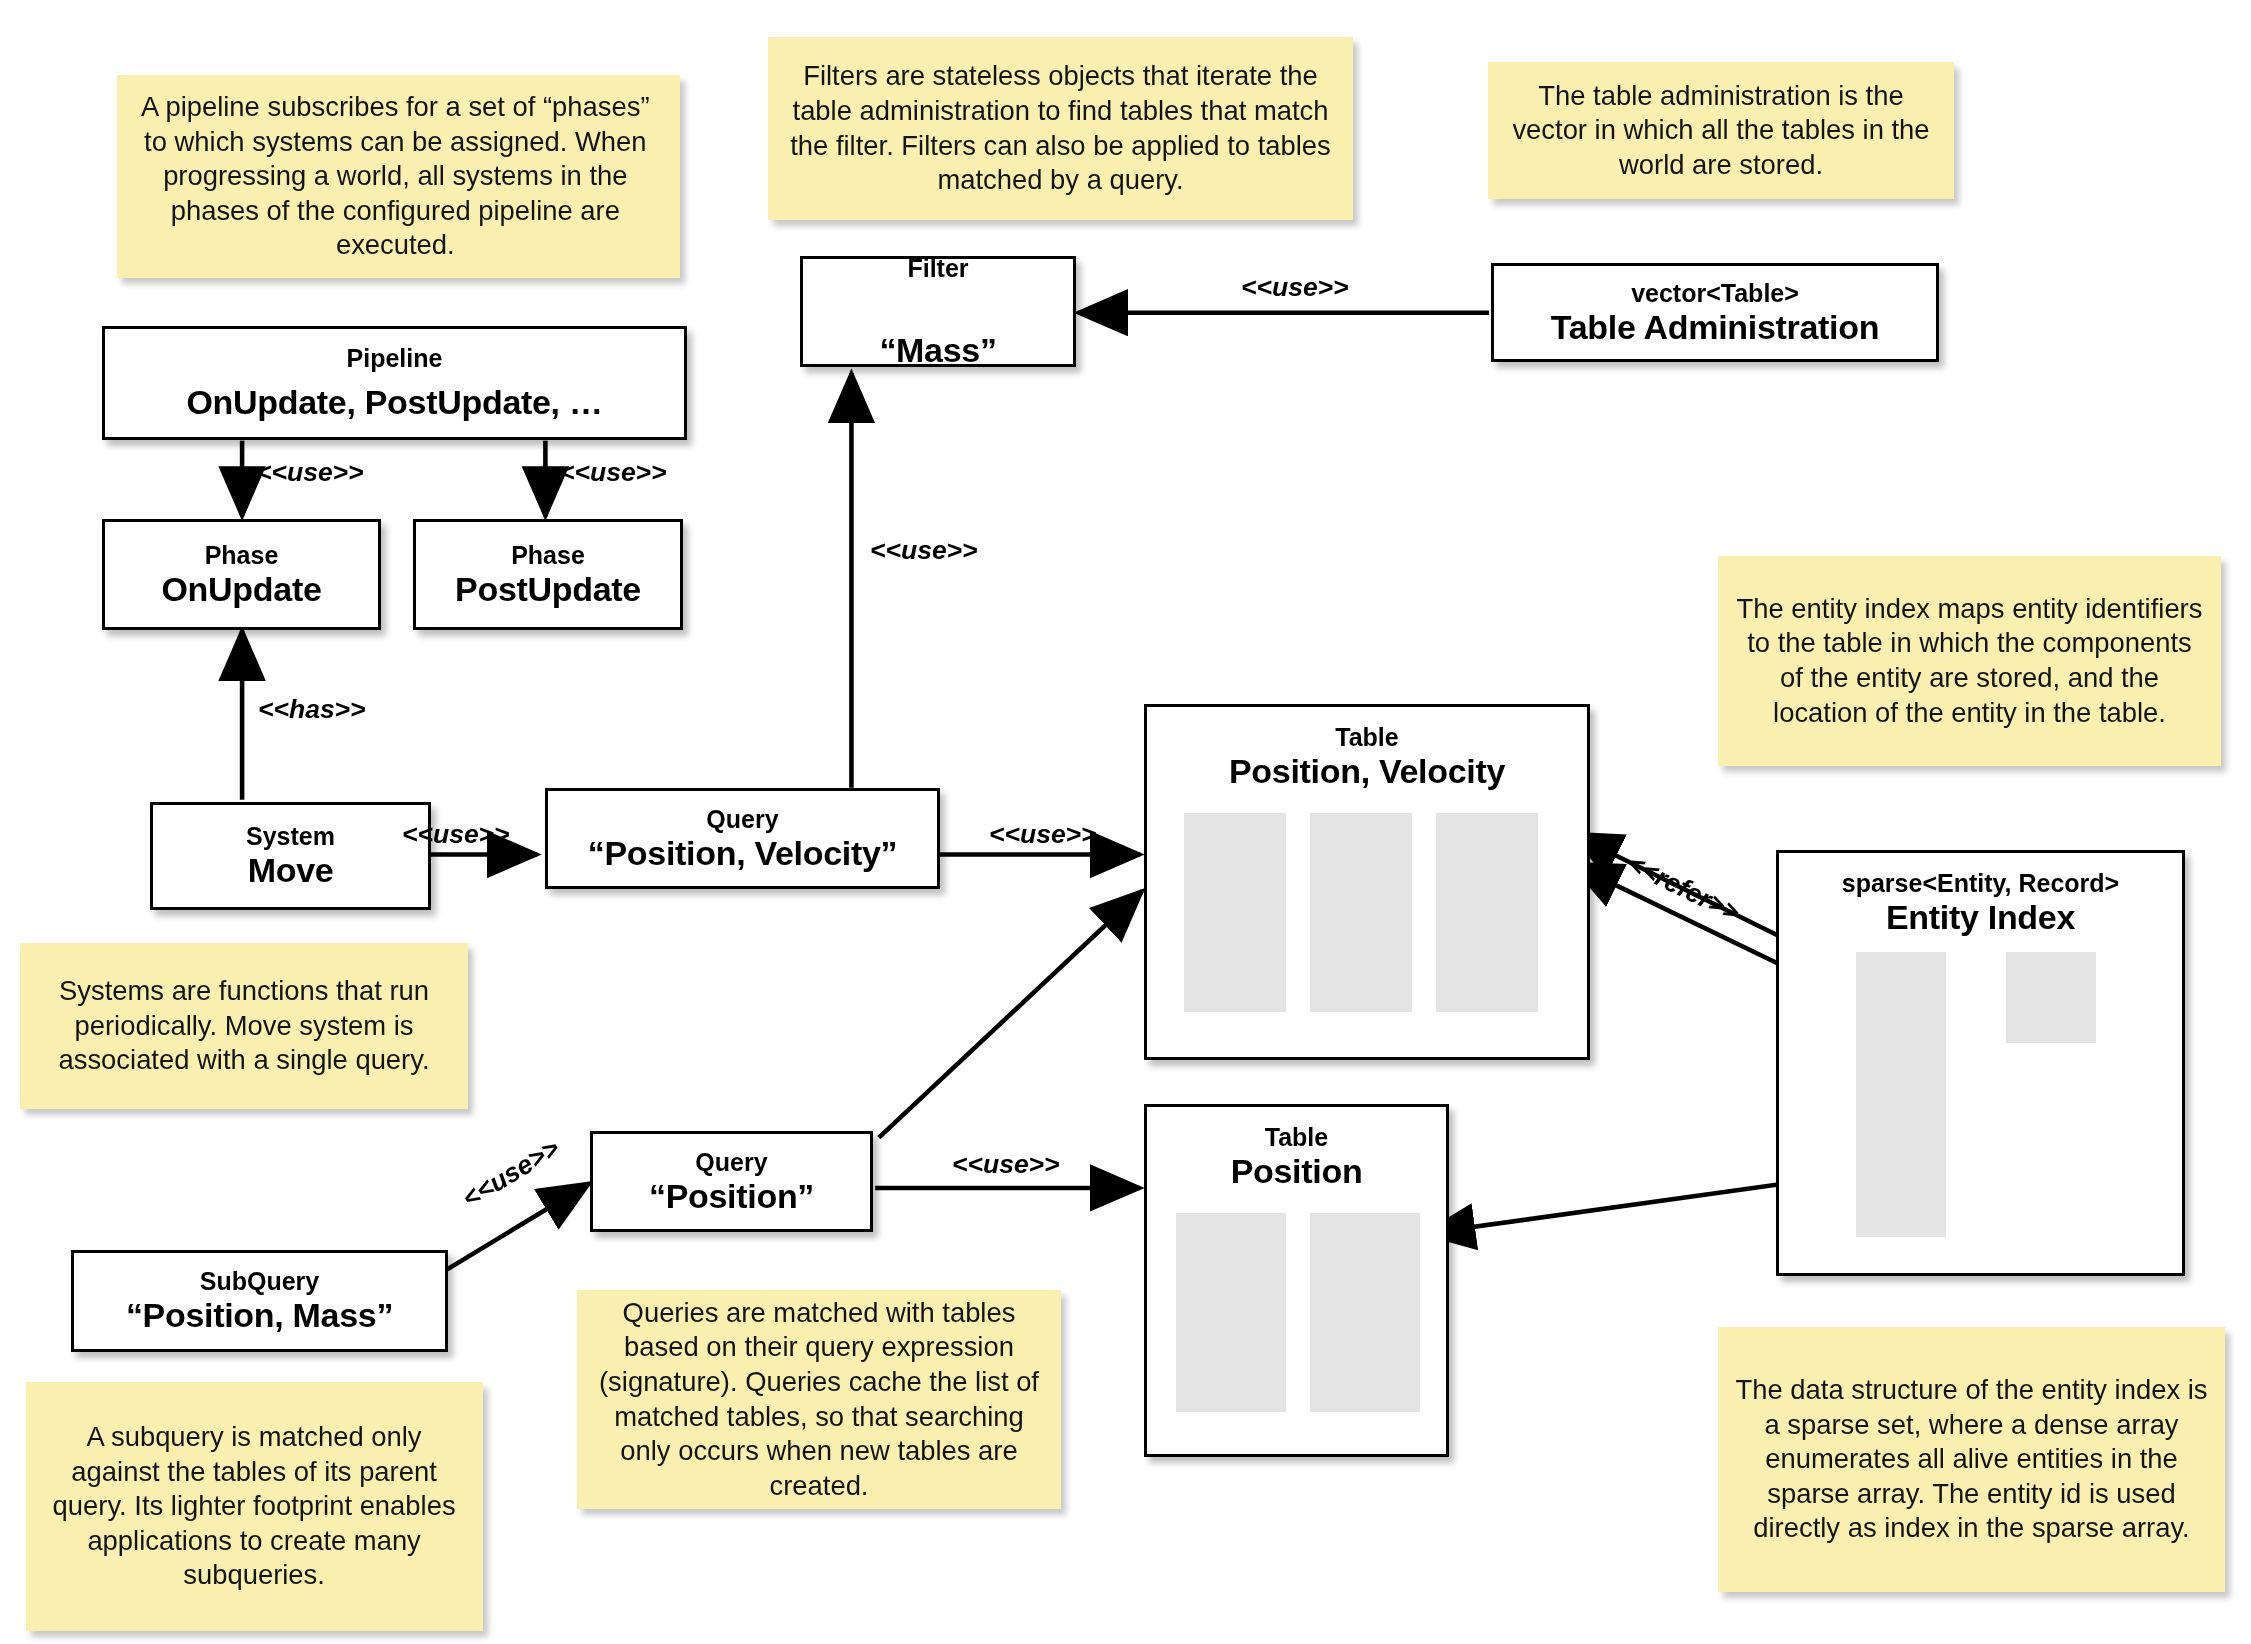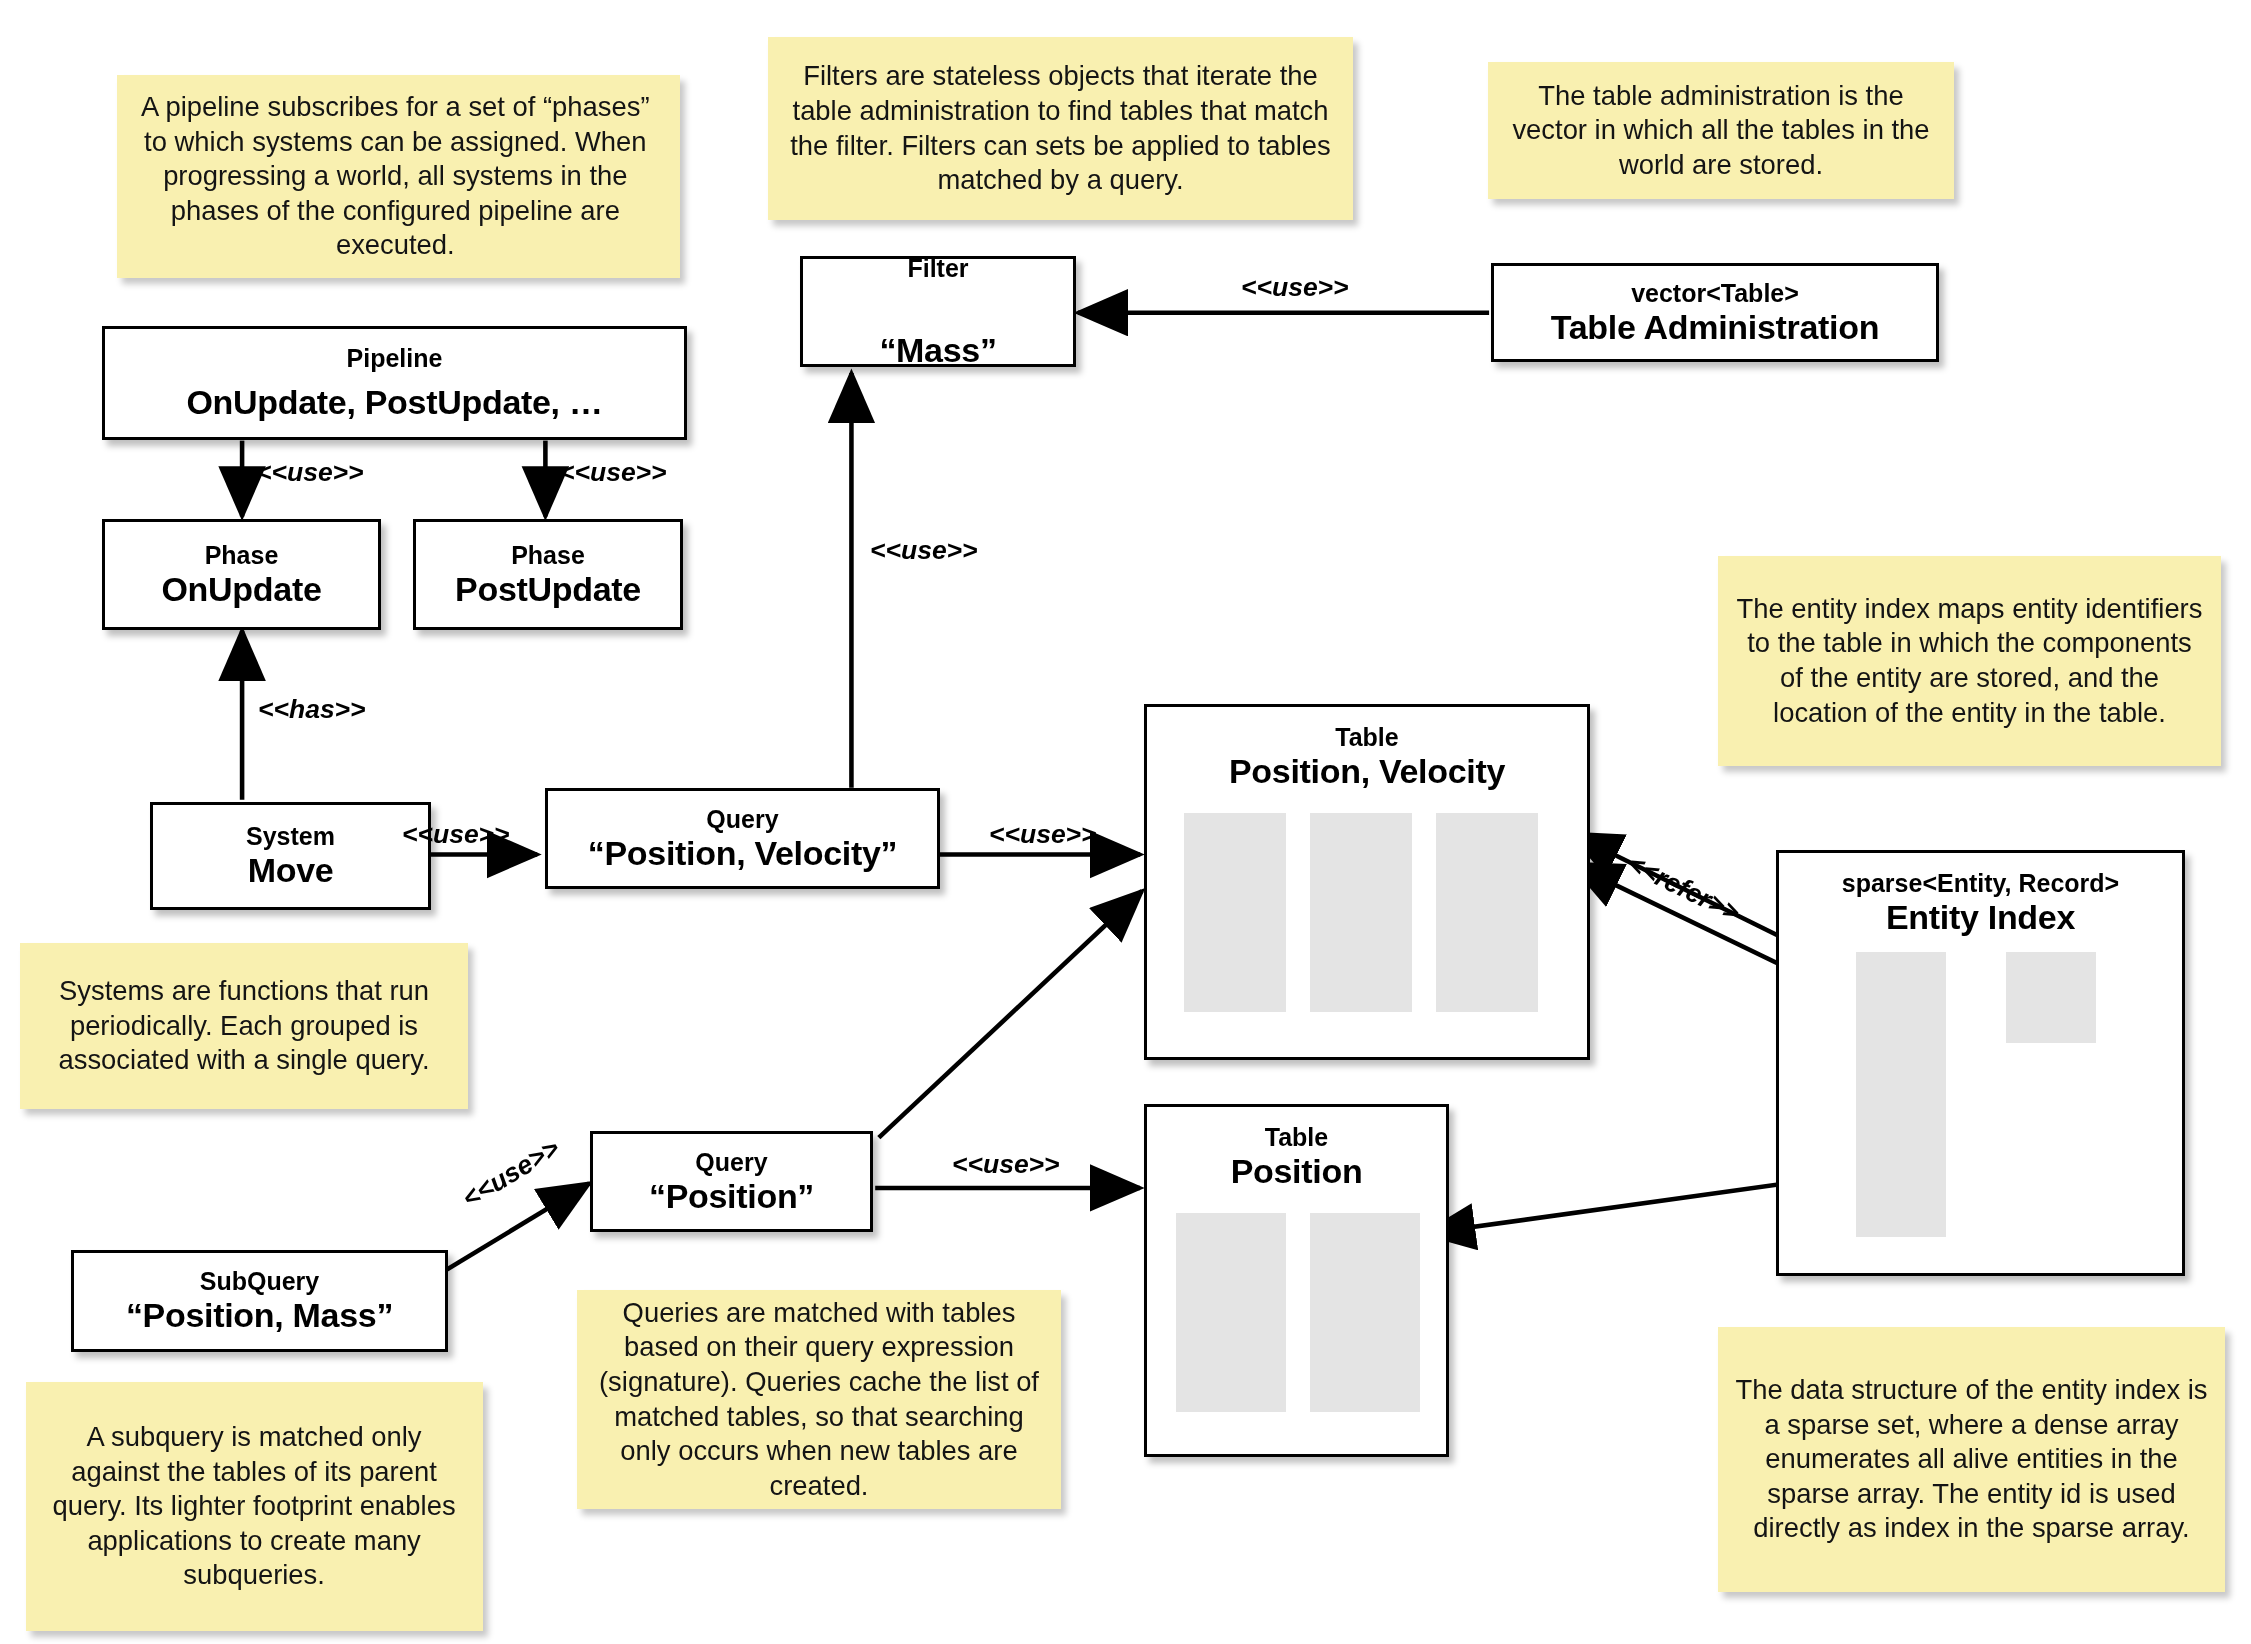--- a/index.html
+++ b/index.html
@@ -70,28 +70,28 @@
       <path d="M2190,1095 L2130,1095"></path>
 
       <path d="M2188,1125 L2128,1280"></path>
 
       <path d="M2028,1285 L1560,1350"></path>
     </g>
   </svg>
 
   <div class="note" style="left:117px;top:75px;width:563px;height:203px;padding-left:10px;">A pipeline subscribes for a set of “phases” to which systems can be assigned. When progressing a world, all systems in the phases of the configured pipeline are executed.</div>
 
-  <div class="note" style="left:768px;top:37px;width:585px;height:183px;">Filters are stateless objects that iterate the table administration to find tables that match the filter. Filters can sets be applied to tables matched by a query.</div>
+  <div class="note" style="left:768px;top:37px;width:585px;height:183px;">Filters are stateless objects that iterate the table administration to find tables that match the filter. Filters can also be applied to tables matched by a query.</div>
 
   <div class="note" style="left:1488px;top:62px;width:466px;height:137px;">The table administration is the vector in which all the tables in the world are stored.</div>
 
 
   <div class="note" style="left:1718px;top:556px;width:503px;height:210px;">The entity index maps entity identifiers to the table in which the components of the entity are stored, and the location of the entity in the table.</div>
 
-  <div class="note" style="left:20px;top:943px;width:448px;height:166px;">Systems are functions that run periodically. Each grouped is associated with a single query.</div>
+  <div class="note" style="left:20px;top:943px;width:448px;height:166px;">Systems are functions that run periodically. Move system is associated with a single query.</div>
 
   <div class="note" style="left:577px;top:1290px;width:484px;height:219px;">Queries are matched with tables based on their query expression (signature). Queries cache the list of matched tables, so that searching only occurs when new tables are created.</div>
 
   <div class="note" style="left:25.6px;top:1382px;width:457px;height:249px;">A subquery is matched only against the tables of its parent query. Its lighter footprint enables applications to create many subqueries.</div>
 
   <div class="note" style="left:1718px;top:1327px;width:507px;height:265px;">The data structure of the entity index is a sparse set, where a dense array enumerates all alive entities in the sparse array. The entity id is used directly as index in the sparse array.</div>
 
   <div class="box centered" style="left:102px;top:326px;width:585px;height:114px;gap:10px;">
     <span class="stereo">Pipeline</span>
     <span class="name">OnUpdate, PostUpdate, …</span>

